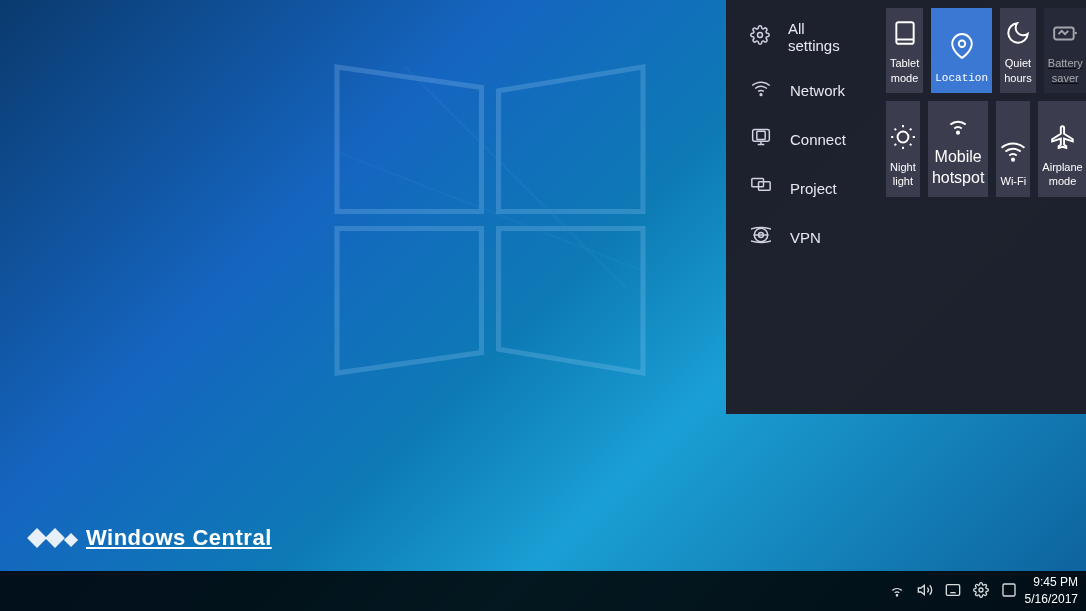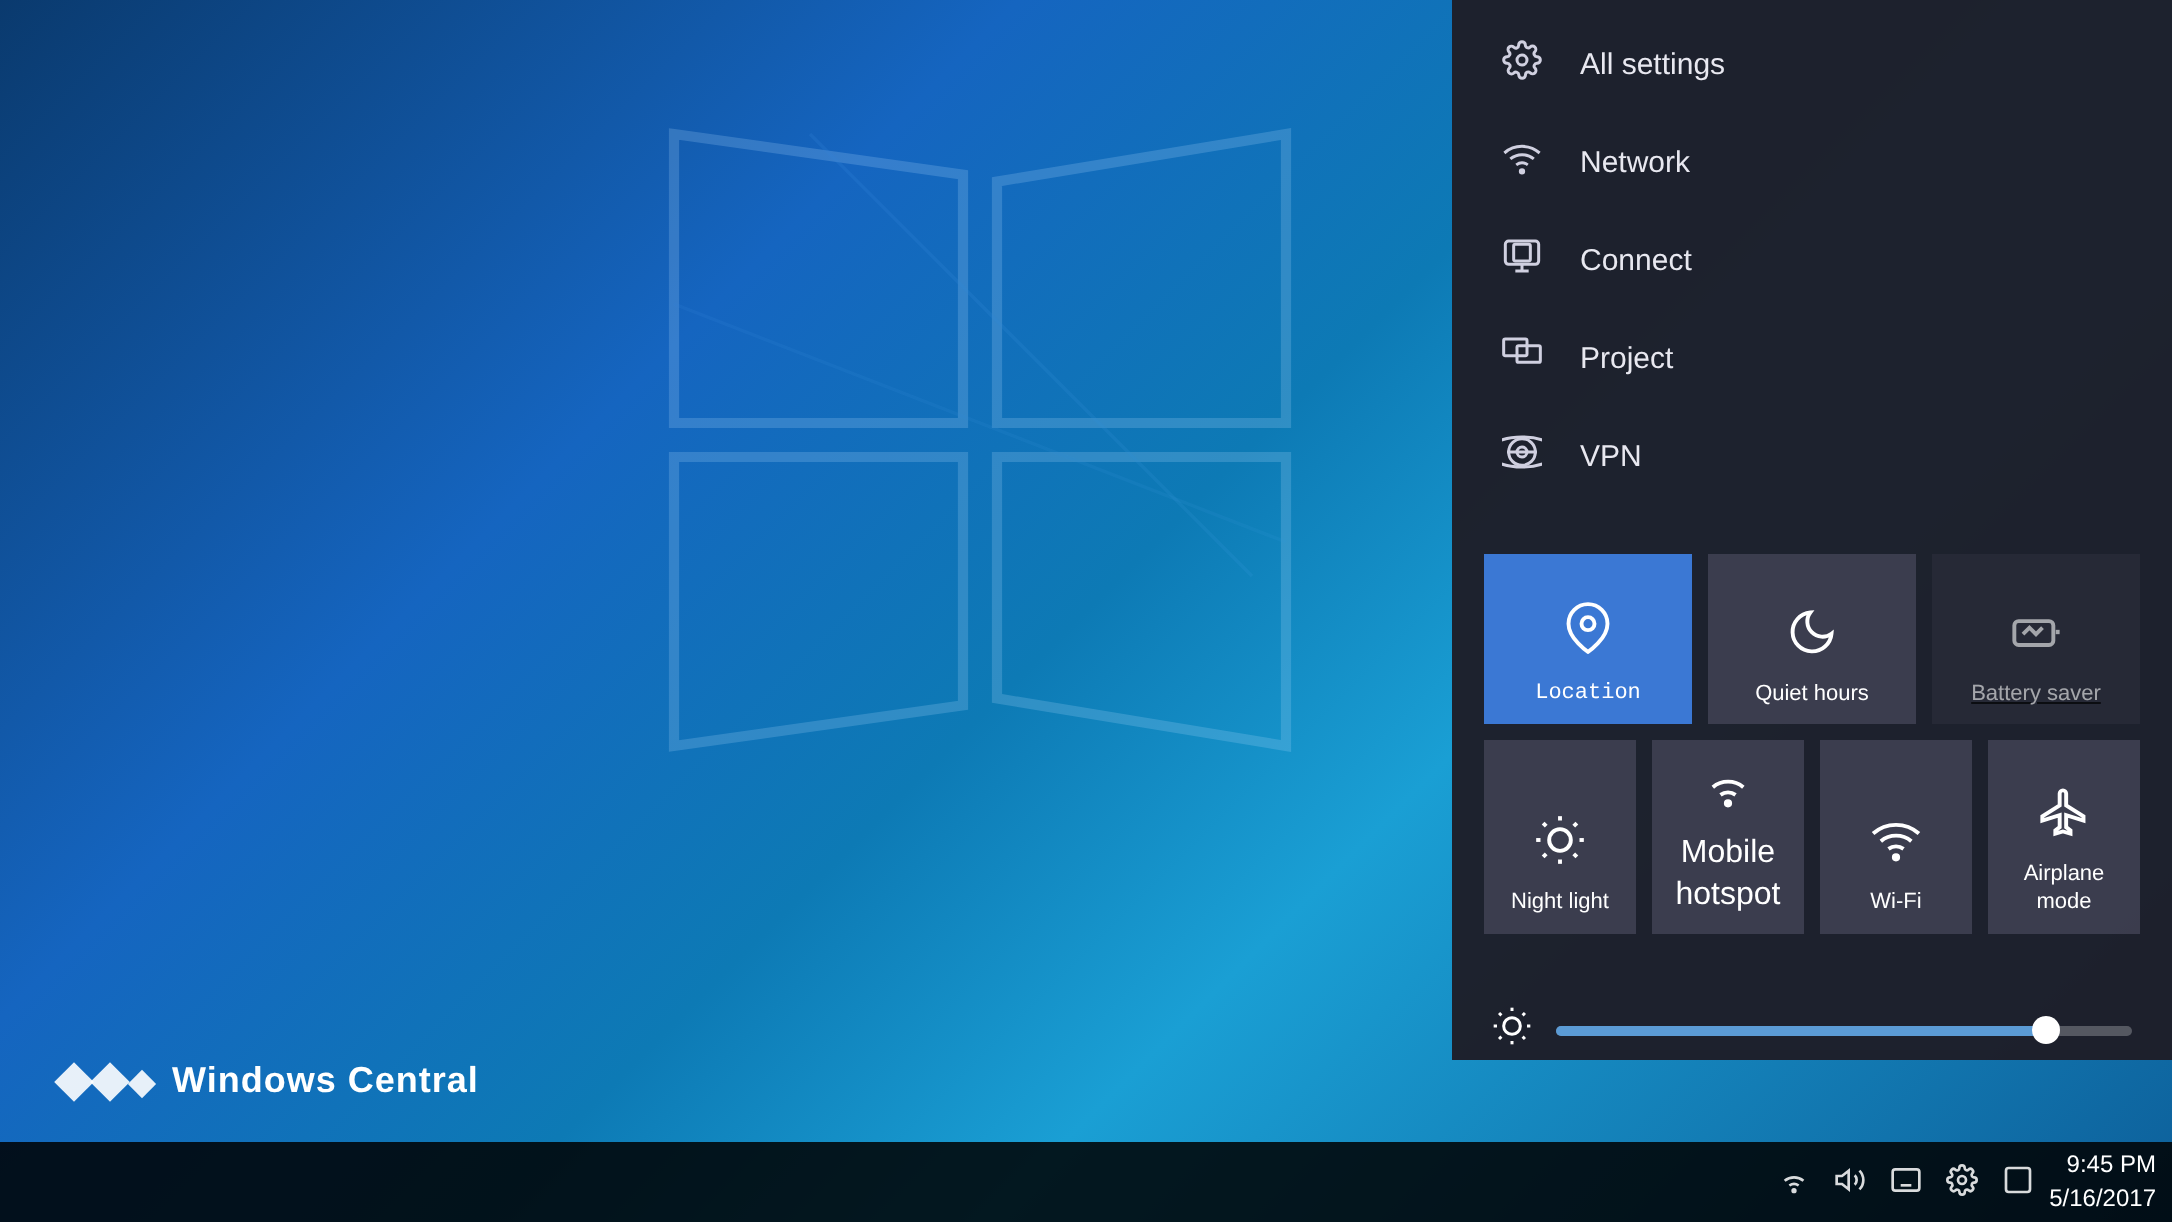--- a/index.html
+++ b/index.html
@@ -61,23 +61,24 @@
       width: 12px;
       height: 12px;
       background: white;
       transform: rotate(45deg);
       opacity: 0.9;
       margin-top: 3px;
     }
 
     #watermark-text {
       color: white;
-      font-size: 18px;
+      font-size: 22px;
       font-weight: 600;
       letter-spacing: 0.5px;
+      text-decoration: underline;
     }
 
     
     #taskbar {
       position: absolute;
       bottom: 0;
       left: 0;
       width: 100%;
       height: 40px;
       background: rgba(0, 0, 0, 0.85);
@@ -104,24 +105,24 @@
       line-height: 1.4;
       cursor: pointer;
     }
 
     
     #action-center {
       position: absolute;
       top: 0;
       right: 0;
       width: 360px;
-      height: 530px;
+      height: 414px;
       background: rgba(30, 30, 40, 0.97);
       display: flex;
-      flex-direction: column;
+      flex-direction: row;
       z-index: 200;
       margin-left: 41px;
     }
 
     
     #menu-items {
       padding: 8px 0;
     }
 
     .menu-item {
@@ -311,20 +312,29 @@
         <span class="menu-item-label">VPN</span>
       </div>
     </div>
 
     <div class="divider"></div>
 
     <div id="quick-actions">
 
       <div class="tiles-row">
 
+        <div class="tile">
+          <span class="tile-icon">
+            <svg width="26" height="26" viewBox="0 0 24 24" fill="none" stroke="white" stroke-width="1.8">
+              <rect x="4" y="2" width="16" height="20" rx="2"></rect>
+              <line x1="4" y1="18" x2="20" y2="18"></line>
+            </svg>
+          </span>
+          <span class="tile-label">Tablet mode</span>
+        </div>
 
         <div class="tile active">
           <span class="tile-icon">
             <svg width="26" height="26" viewBox="0 0 24 24" fill="none" stroke="white" stroke-width="1.8">
               <path d="M21 10c0 7-9 13-9 13s-9-6-9-13a9 9 0 0 1 18 0z"></path>
               <circle cx="12" cy="10" r="3"></circle>
             </svg>
           </span>
           <span class="tile-label">Location</span>
         </div>

